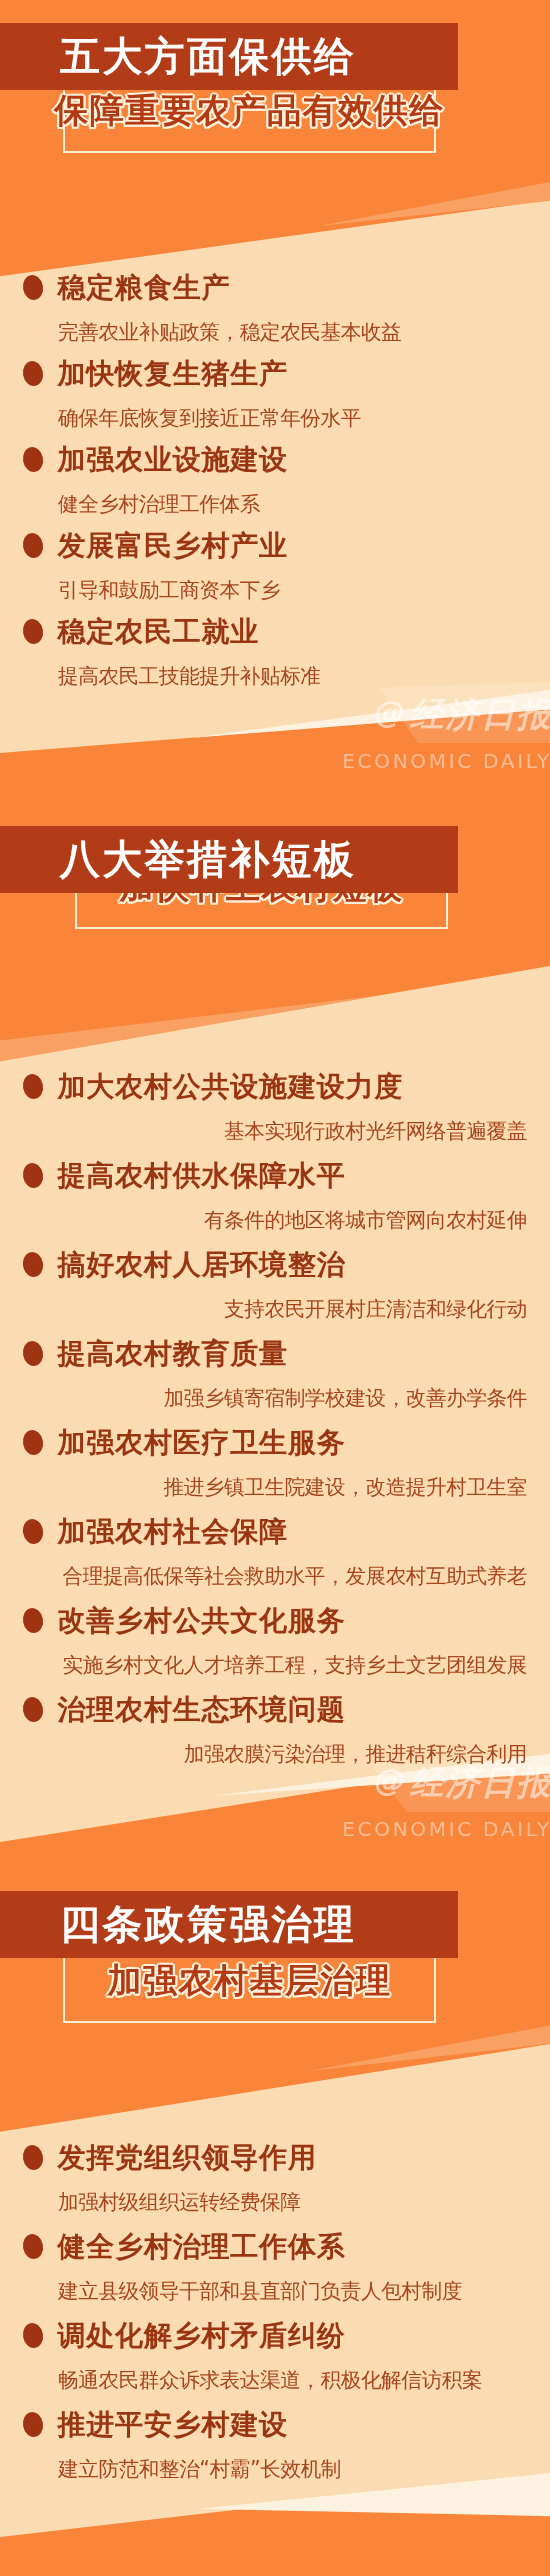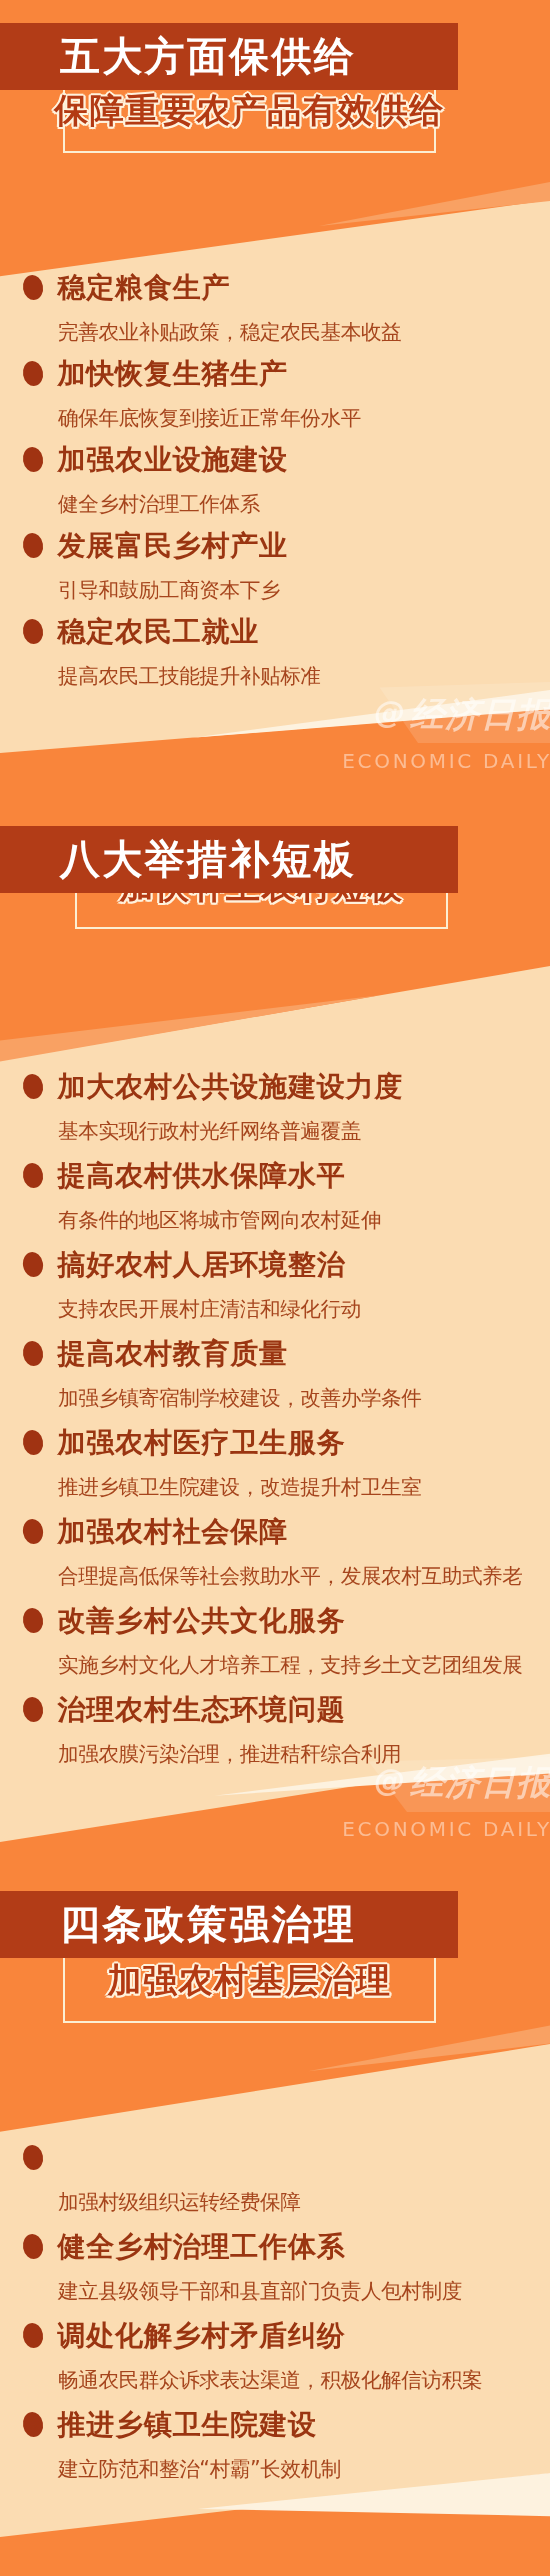--- a/index.html
+++ b/index.html
@@ -44,21 +44,21 @@
     font-size:34px;font-weight:800;color:#B33A13;letter-spacing:1.5px;white-space:nowrap;
     text-shadow:2.3px 0 0 #FFF2DC,-2.3px 0 0 #FFF2DC,0 2.3px 0 #FFF2DC,0 -2.3px 0 #FFF2DC,
       1.5px 1.5px 0 #FFF2DC,-1.5px 1.5px 0 #FFF2DC,1.5px -1.5px 0 #FFF2DC,-1.5px -1.5px 0 #FFF2DC;
   }
   
   .list{position:absolute;left:23px;width:504px;z-index:4;}
   .list-1{top:266px;}
   .list-2{top:1065px;}
   .list-3{top:2136px;}
   .list-1 .item{height:86px;}
-  .list-2 .item{height:89px;}
+  .list-2 .item{height:89px;text-align:right;}
   .list-3 .item{height:89px;}
   .item{overflow:visible;}
   .title-row{height:43px;display:flex;align-items:center;}
   .bullet{width:20px;height:25px;background:#A03312;border-radius:50%;
     transform:rotate(-10deg);flex:0 0 20px;margin-right:14.5px;}
   .item-title{font-size:28px;font-weight:800;color:#9A3511;letter-spacing:0.8px;white-space:nowrap;}
   .item-desc{margin-top:7.6px;height:31px;line-height:31px;padding-left:35px;
     font-size:20.6px;color:#A6451D;letter-spacing:-0.4px;white-space:nowrap;}
   
   .wm-patch{position:absolute;left:0;width:550px;background:rgba(255,255,255,0.14);}
@@ -213,40 +213,41 @@
   <div class="banner banner-3">
     <span>四条政策强治理</span>
   </div>
   <div class="subbox subbox-3">
     <span class="subtitle">加强农村基层治理</span>
   </div>
   <div class="list list-3">
       <div class="item">
         <div class="title-row">
           <span class="bullet"></span>
+          <span class="item-title">发挥党组织领导作用</span>
         </div>
         <div class="item-desc">加强村级组织运转经费保障</div>
       </div>
       <div class="item">
         <div class="title-row">
           <span class="bullet"></span>
           <span class="item-title">健全乡村治理工作体系</span>
         </div>
         <div class="item-desc">建立县级领导干部和县直部门负责人包村制度</div>
       </div>
       <div class="item">
         <div class="title-row">
           <span class="bullet"></span>
           <span class="item-title">调处化解乡村矛盾纠纷</span>
         </div>
         <div class="item-desc">畅通农民群众诉求表达渠道，积极化解信访积案</div>
       </div>
       <div class="item">
         <div class="title-row">
           <span class="bullet"></span>
-          <span class="item-title">推进乡镇卫生院建设</span>
+          <span class="item-title">推进平安乡村建设</span>
         </div>
         <div class="item-desc">建立防范和整治“村霸”长效机制</div>
       </div>
     </div>
 
 </div>
 
 
 </body></html>

